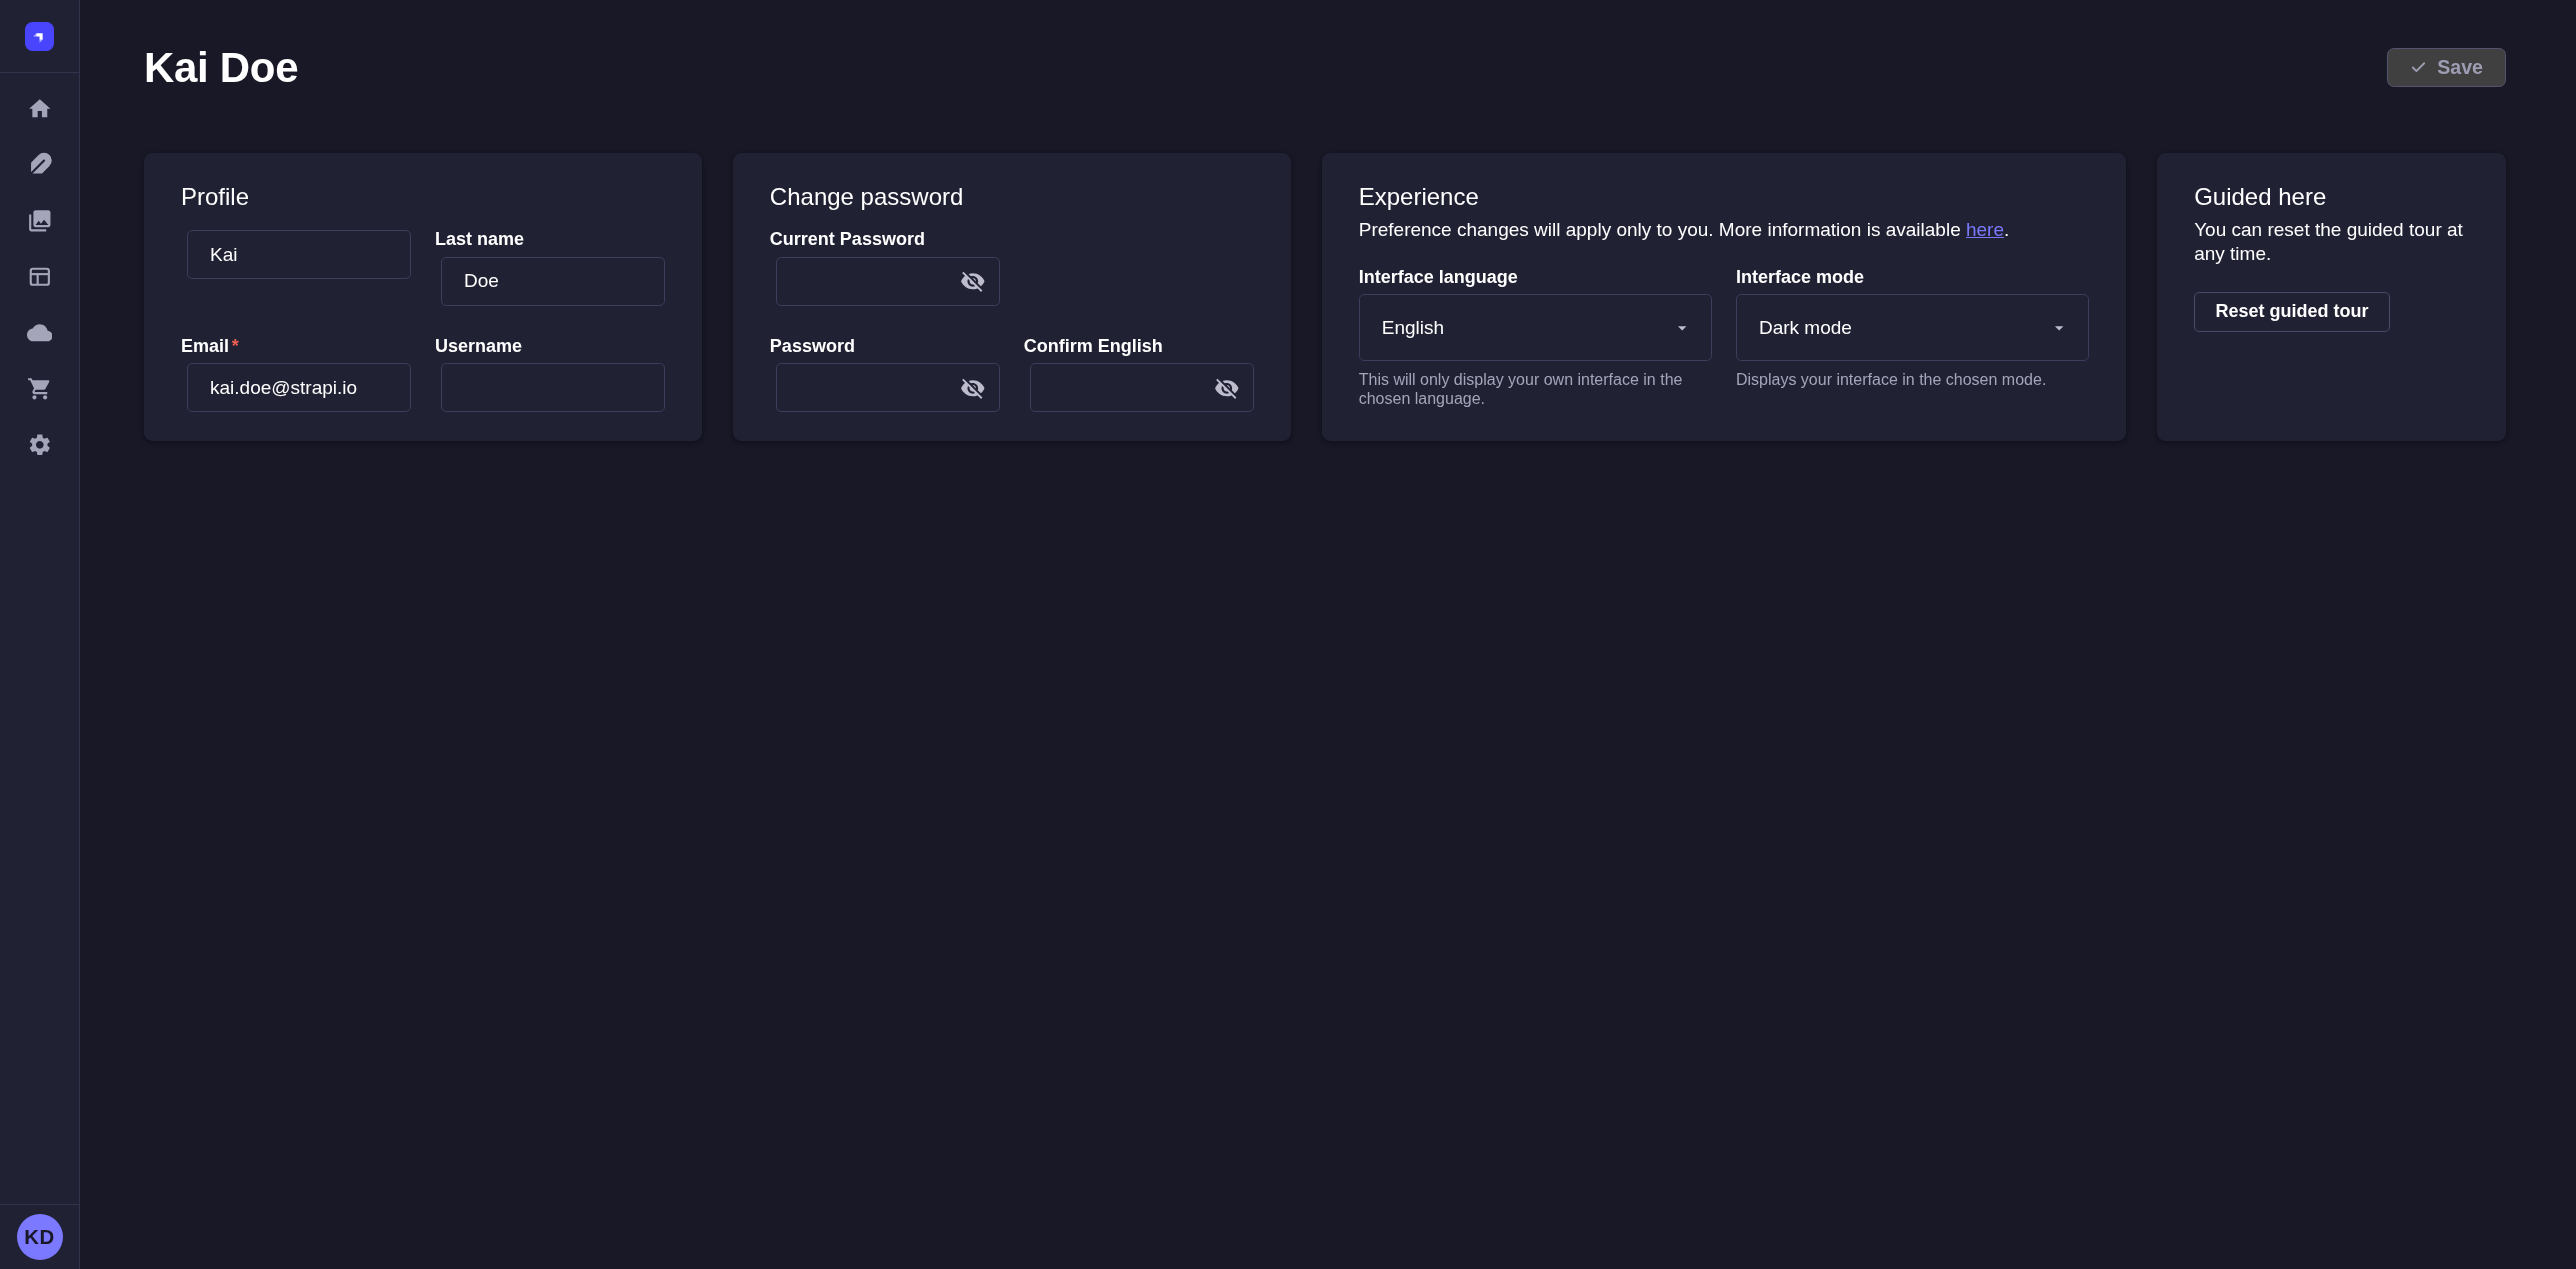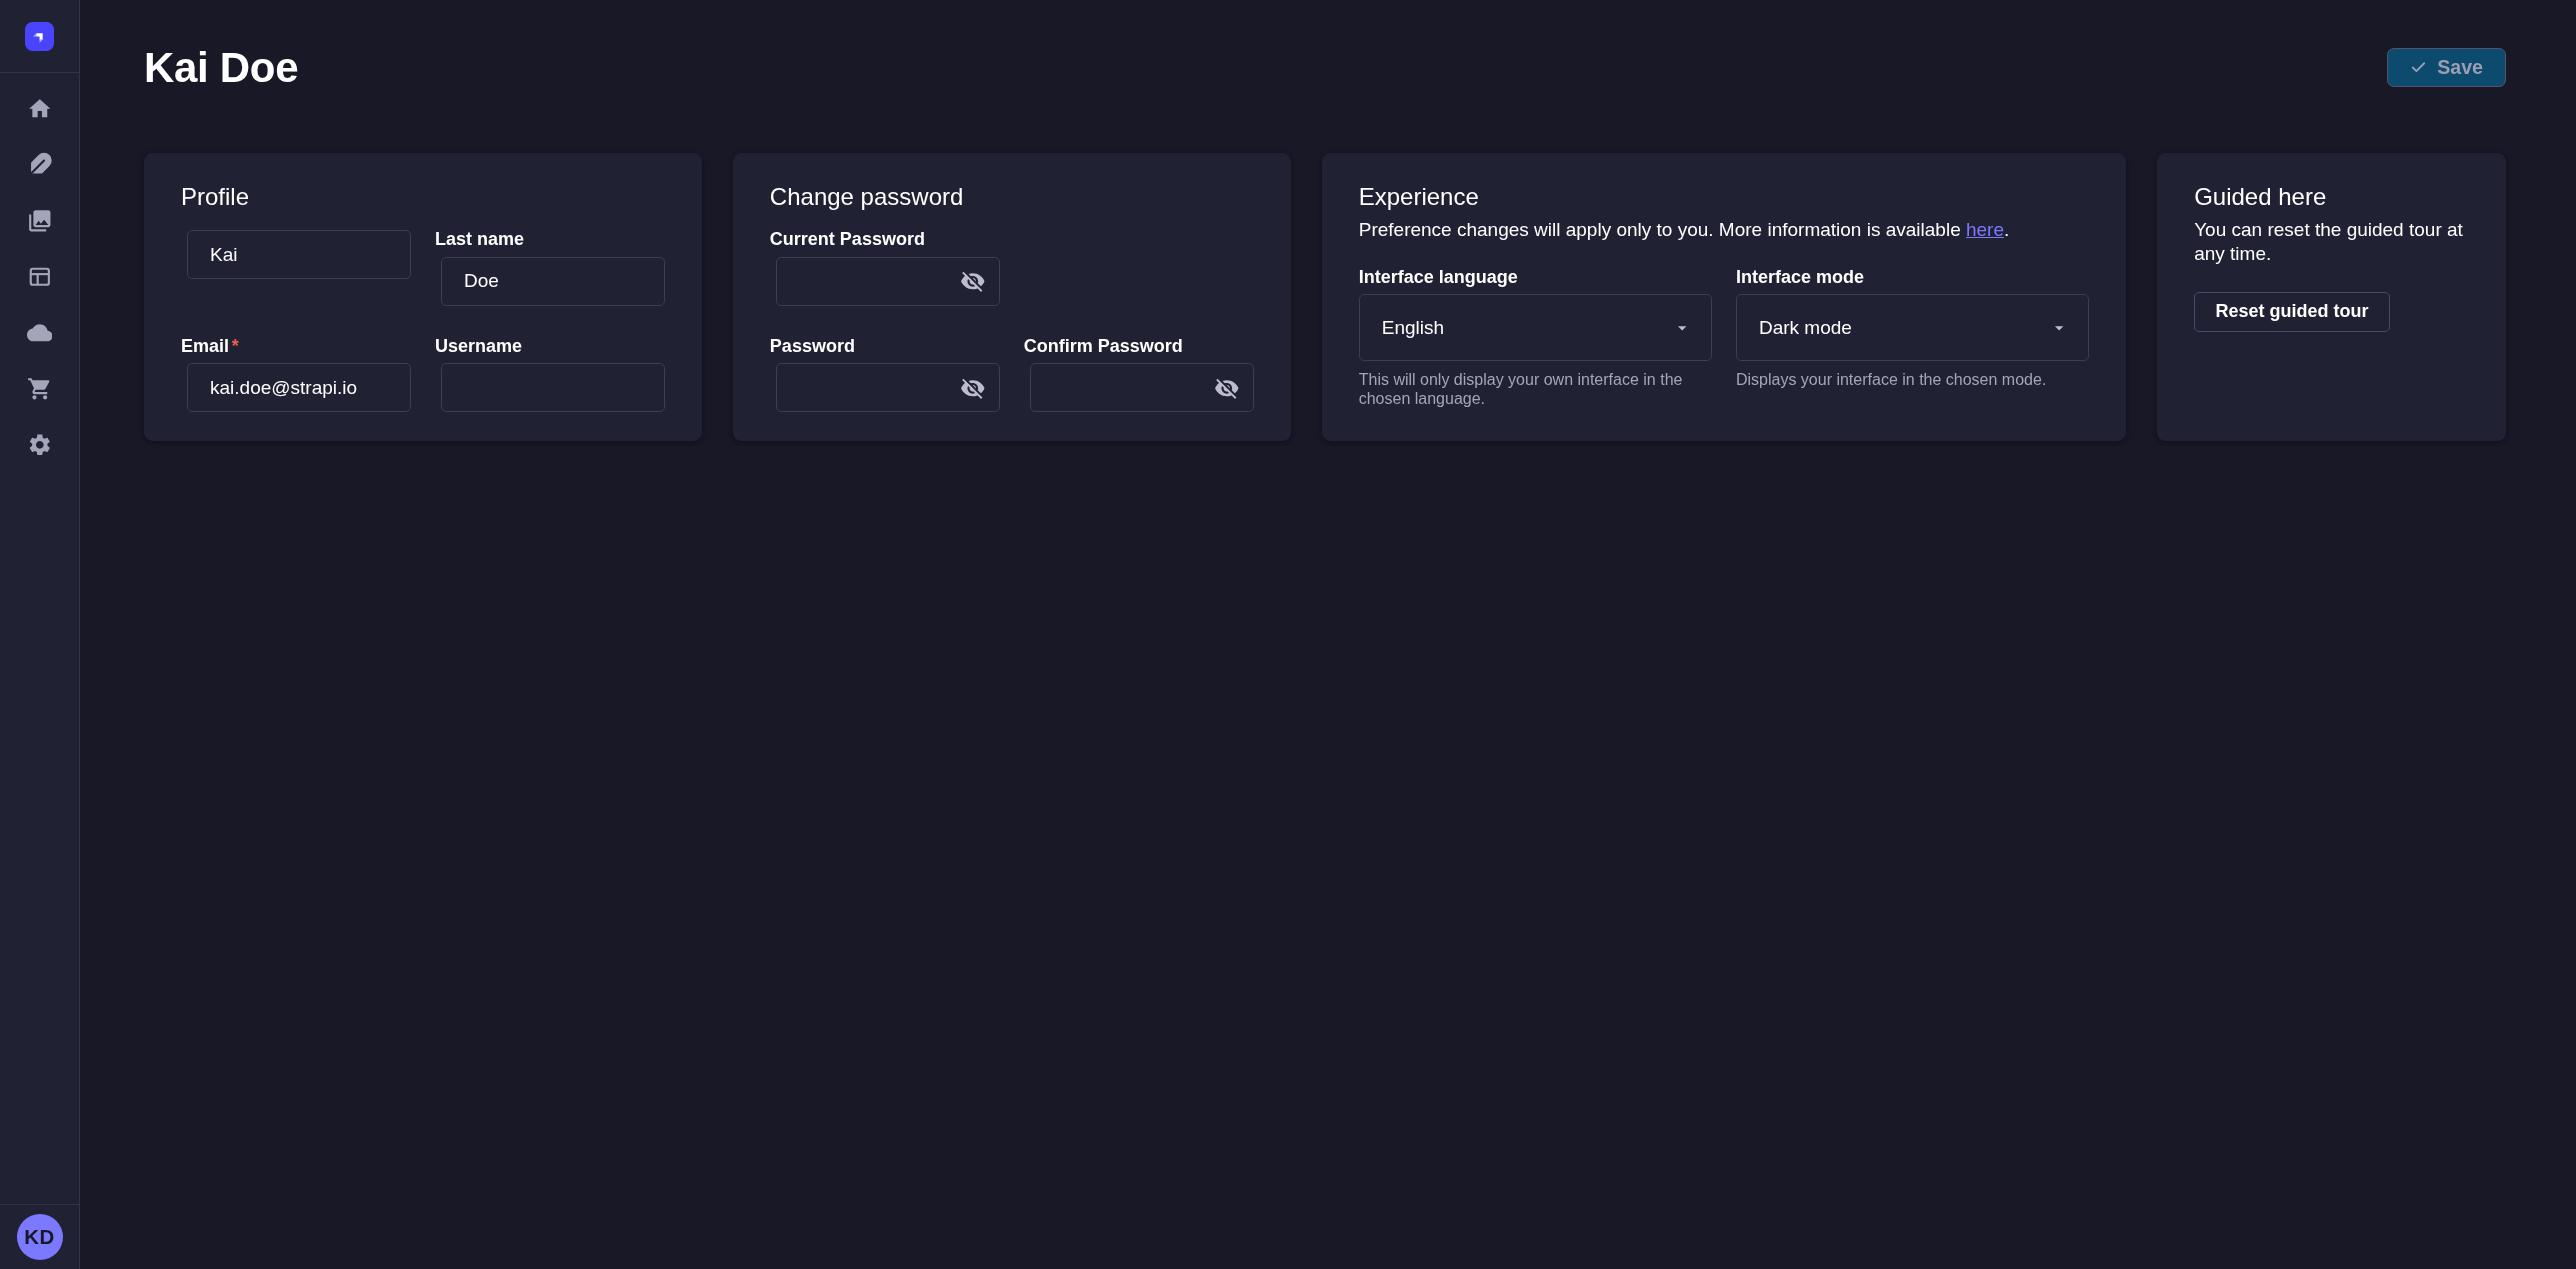--- a/index.html
+++ b/index.html
@@ -45,21 +45,21 @@
 
   
   .main { margin-left:72px; padding:0 70px 48px 72px; }
   .page-header {
     display:flex; justify-content:space-between; align-items:center;
     padding-top:43px; padding-bottom:61px;
   }
   .page-title { font-size:42px; font-weight:700; line-height:49px; letter-spacing:-0.3px; }
   .save-btn {
     display:flex; align-items:center; gap:10.2px;
-    background:#0c4a6e; border:0.9px solid #53536e; border-radius:6.8px;
+    background:#404040; border:0.9px solid #53536e; border-radius:6.8px;
     height:39px; padding:0 22px; color:#9d9db3; font-size:19.6px; font-weight:600;
     cursor:pointer; font-family:inherit;
   }
   .save-btn svg { width:17px; height:17px; }
 
   .cards { display:flex; flex-direction:row; gap:31px; }
   .card {
     background:#212134; border-radius:8.5px; padding:29px 37px;
     box-shadow:0 1.7px 5.1px rgba(5,5,12,.35);
   }
@@ -252,21 +252,21 @@
             <button class="icon-btn">
               <span style="display:flex">
                 <svg viewBox="0 0 24 24" fill="currentColor" width="25.6" height="25.6">
                     <path d="M12 7c2.76 0 5 2.24 5 5 0 .65-.13 1.26-.36 1.83l2.92 2.92c1.51-1.26 2.7-2.89 3.43-4.75-1.73-4.39-6-7.5-11-7.5-1.4 0-2.74.25-3.98.7l2.16 2.16C10.74 7.13 11.35 7 12 7zM2 4.27l2.28 2.28.46.46C3.08 8.3 1.78 10.02 1 12c1.73 4.39 6 7.5 11 7.5 1.55 0 3.03-.3 4.38-.84l.42.42L19.73 22 21 20.73 3.27 3 2 4.27zM7.53 9.8l1.55 1.55c-.05.21-.08.43-.08.65 0 1.66 1.34 3 3 3 .22 0 .44-.03.65-.08l1.55 1.55c-.67.33-1.41.53-2.2.53-2.76 0-5-2.24-5-5 0-.79.2-1.53.53-2.2zm4.31-.78 3.15 3.15.02-.16c0-1.66-1.34-3-3-3l-.17.01z"></path>
                   </svg>
               </span>
             </button>
           </div>
         </div>
         <div>
-          <label class="field-label"><span>Confirm Password</span></label>
+          <label class="field-label"><span>Confirm English</span></label>
           <div class="input-wrap">
             <input class="text-input" type="password" value="" style="">
             <button class="icon-btn">
               <span style="display:flex">
                 <svg viewBox="0 0 24 24" fill="currentColor" width="25.6" height="25.6">
                     <path d="M12 7c2.76 0 5 2.24 5 5 0 .65-.13 1.26-.36 1.83l2.92 2.92c1.51-1.26 2.7-2.89 3.43-4.75-1.73-4.39-6-7.5-11-7.5-1.4 0-2.74.25-3.98.7l2.16 2.16C10.74 7.13 11.35 7 12 7zM2 4.27l2.28 2.28.46.46C3.08 8.3 1.78 10.02 1 12c1.73 4.39 6 7.5 11 7.5 1.55 0 3.03-.3 4.38-.84l.42.42L19.73 22 21 20.73 3.27 3 2 4.27zM7.53 9.8l1.55 1.55c-.05.21-.08.43-.08.65 0 1.66 1.34 3 3 3 .22 0 .44-.03.65-.08l1.55 1.55c-.67.33-1.41.53-2.2.53-2.76 0-5-2.24-5-5 0-.79.2-1.53.53-2.2zm4.31-.78 3.15 3.15.02-.16c0-1.66-1.34-3-3-3l-.17.01z"></path>
                   </svg>
               </span>
             </button>
           </div>

